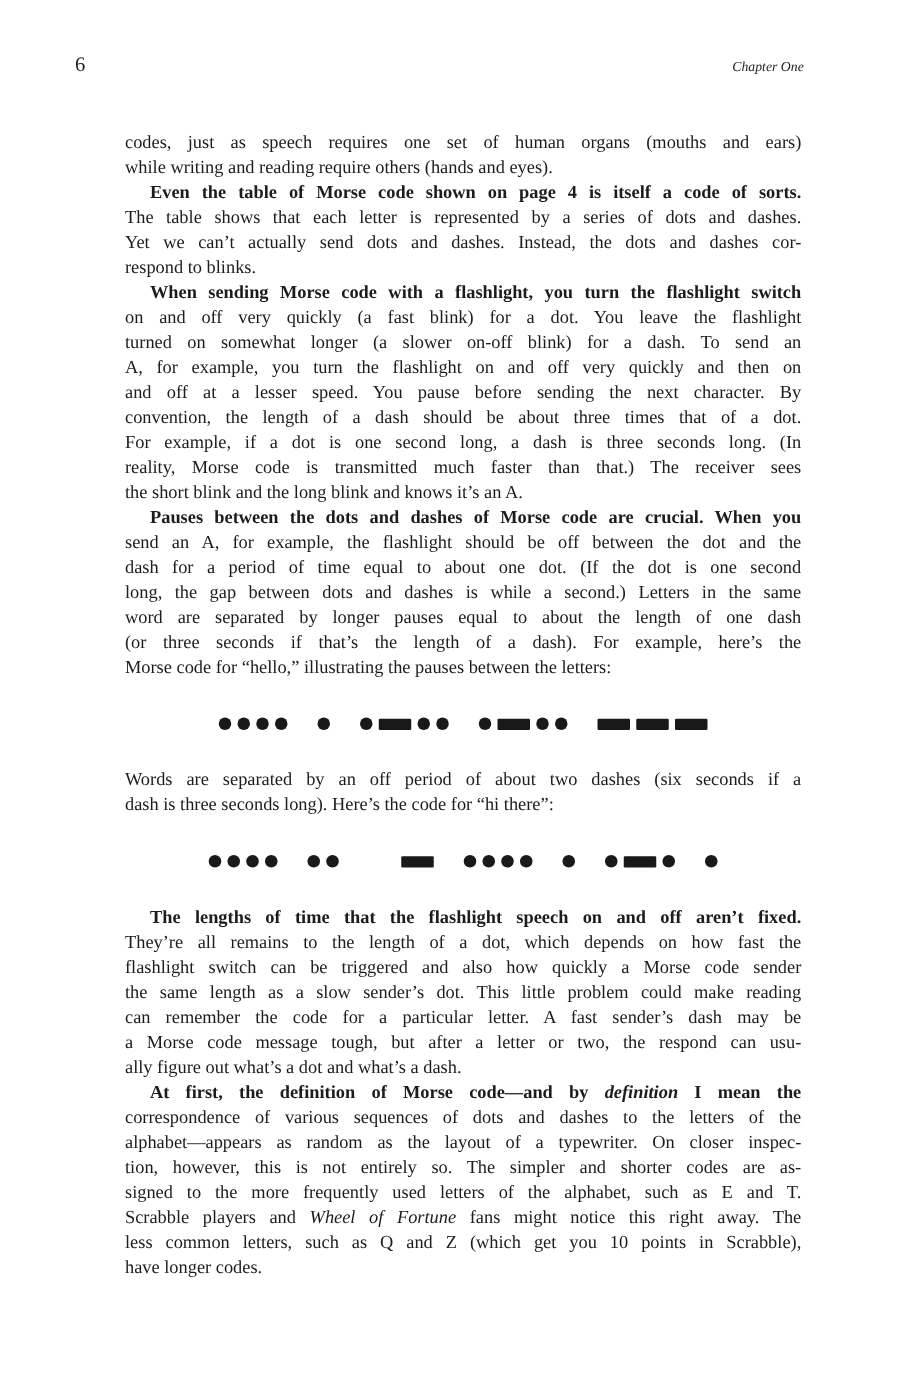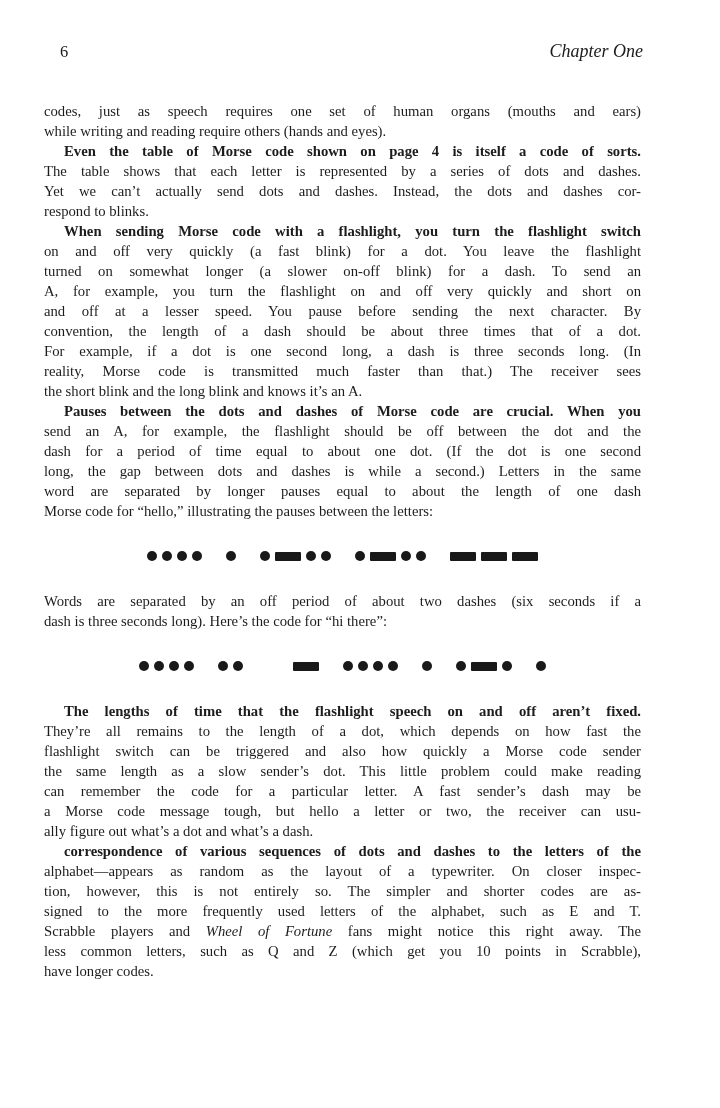--- a/index.html
+++ b/index.html
@@ -13,24 +13,24 @@
     color: #1c1c1c;
   }
   .page-header {
     display: flex;
     justify-content: space-between;
     align-items: baseline;
     padding: 42px 77px 0 60px;
     font-size: 16.5px;
     line-height: 19px;
   }
-  .chapter-title { font-style: italic; font-size: 18px; }
+  .chapter-title { font-style: italic; font-size: 11px; }
   .page-body {
     margin-top: 40px;
-    padding: 0 79px 0 44px;
+    padding: 0 79px 0 100px;
     font-size: 14.7px;
     line-height: 20px;
   }
   .para { margin: 0; }
   .line { text-align: justify; text-align-last: justify; }
   .line.last { text-align-last: left; }
   .para.indent .line:first-child { text-indent: 20px; font-weight: bold; }
   .morse-fig {
     display: flex;
     justify-content: center;
@@ -61,33 +61,34 @@
       <div class="para indent">
         <div class="line"><span>Even the table of Morse code shown on page 4 is itself a code of sorts.</span></div>
         <div class="line"><span>The table shows that each letter is represented by a series of dots and dashes.</span></div>
         <div class="line"><span>Yet we can’t actually send dots and dashes. Instead, the dots and dashes cor-</span></div>
         <div class="line last"><span>respond to blinks.</span></div>
       </div>
       <div class="para indent">
         <div class="line"><span>When sending Morse code with a flashlight, you turn the flashlight switch</span></div>
         <div class="line"><span>on and off very quickly (a fast blink) for a dot. You leave the flashlight</span></div>
         <div class="line"><span>turned on somewhat longer (a slower on-off blink) for a dash. To send an</span></div>
-        <div class="line"><span>A, for example, you turn the flashlight on and off very quickly and short on</span></div>
+        <div class="line"><span>A, for example, you turn the flashlight on and off very quickly and then on</span></div>
         <div class="line"><span>and off at a lesser speed. You pause before sending the next character. By</span></div>
         <div class="line"><span>convention, the length of a dash should be about three times that of a dot.</span></div>
         <div class="line"><span>For example, if a dot is one second long, a dash is three seconds long. (In</span></div>
         <div class="line"><span>reality, Morse code is transmitted much faster than that.) The receiver sees</span></div>
         <div class="line last"><span>the short blink and the long blink and knows it’s an A.</span></div>
       </div>
       <div class="para indent">
         <div class="line"><span>Pauses between the dots and dashes of Morse code are crucial. When you</span></div>
         <div class="line"><span>send an A, for example, the flashlight should be off between the dot and the</span></div>
         <div class="line"><span>dash for a period of time equal to about one dot. (If the dot is one second</span></div>
         <div class="line"><span>long, the gap between dots and dashes is while a second.) Letters in the same</span></div>
         <div class="line"><span>word are separated by longer pauses equal to about the length of one dash</span></div>
+        <div class="line"><span>(or three seconds if that’s the length of a dash). For example, here’s the</span></div>
         <div class="line last"><span>Morse code for “hello,” illustrating the pauses between the letters:</span></div>
       </div>
       <div class="morse-fig">
         <div class="morse-word">
           <div class="morse-letter">
             <span class="dot" style="background: rgb(25, 25, 25);"></span>
             <span class="dot" style="background: rgb(25, 25, 25);"></span>
             <span class="dot" style="background: rgb(25, 25, 25);"></span>
             <span class="dot" style="background: rgb(25, 25, 25);"></span>
           </div>
@@ -152,24 +153,25 @@
             <span class="dot" style="background: rgb(25, 25, 25);"></span>
           </div>
         </div>
       </div>
       <div class="para indent">
         <div class="line"><span>The lengths of time that the flashlight speech on and off aren’t fixed.</span></div>
         <div class="line"><span>They’re all remains to the length of a dot, which depends on how fast the</span></div>
         <div class="line"><span>flashlight switch can be triggered and also how quickly a Morse code sender</span></div>
         <div class="line"><span>the same length as a slow sender’s dot. This little problem could make reading</span></div>
         <div class="line"><span>can remember the code for a particular letter. A fast sender’s dash may be</span></div>
-        <div class="line"><span>a Morse code message tough, but hello a letter or two, the receiver can usu-</span></div>
+        <div class="line"><span>a Morse code message tough, but after a letter or two, the respond can usu-</span></div>
         <div class="line last"><span>ally figure out what’s a dot and what’s a dash.</span></div>
       </div>
       <div class="para indent">
+        <div class="line"><span>At first, the definition of Morse code—and by </span><em>definition</em><span> I mean the</span></div>
         <div class="line"><span>correspondence of various sequences of dots and dashes to the letters of the</span></div>
         <div class="line"><span>alphabet—appears as random as the layout of a typewriter. On closer inspec-</span></div>
         <div class="line"><span>tion, however, this is not entirely so. The simpler and shorter codes are as-</span></div>
         <div class="line"><span>signed to the more frequently used letters of the alphabet, such as E and T.</span></div>
         <div class="line"><span>Scrabble players and </span><em>Wheel of Fortune</em><span> fans might notice this right away. The</span></div>
         <div class="line"><span>less common letters, such as Q and Z (which get you 10 points in Scrabble),</span></div>
         <div class="line last"><span>have longer codes.</span></div>
       </div>
     </div>
 </div>

